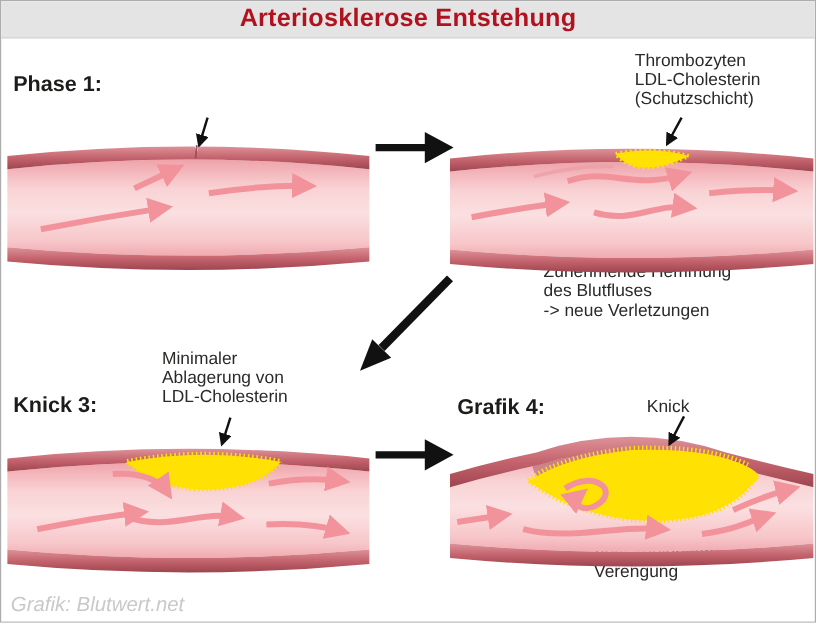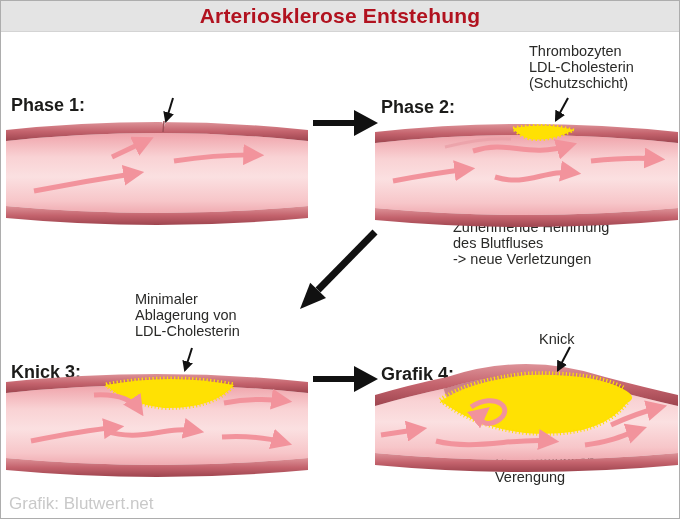--- a/index.html
+++ b/index.html
@@ -2,38 +2,37 @@
 <html><head>
 <meta charset="utf-8">
 <style>
   html,body{margin:0;padding:0;background:#fff;}
   .frame{position:relative;width:680px;height:519px;box-sizing:border-box;
          border:1px solid #adadad;background:#fff;overflow:hidden;
          font-family:"Liberation Sans",sans-serif;}
   .titlebar{position:absolute;left:0;top:0;width:100%;height:30px;background:#e4e4e4;
             border-bottom:1px solid #d4d4d4;display:flex;align-items:center;justify-content:center;}
   .title{color:#b1121f;font-size:21px;font-weight:bold;letter-spacing:.2px;}
-  .lbl{position:absolute;font-size:18px;font-weight:bold;color:#1c1c1a;margin-top:35px;}
+  .lbl{position:absolute;font-size:18px;font-weight:bold;color:#1c1c1a;}
   .ann{position:absolute;font-size:14.5px;line-height:16px;color:#2a2a28;white-space:pre-line;}
-  .credit{position:absolute;left:8px;top:493px;font-size:17px;color:#c9c9c9;}
+  .credit{position:absolute;left:8px;top:493px;font-size:17px;color:#c9c9c9;font-style:italic;}
   .art,.overlay{position:absolute;}
   .overlay{left:0;top:0;pointer-events:none;}
 </style>
 </head>
 <body>
 
 <div class="frame">
 
   <div class="titlebar">
     <span class="title">Arteriosklerose Entstehung</span>
   </div>
 
   <div class="lbl" style="left:10px;top:59px">Phase 1:</div>
 
-  <div class="lbl" style="left:380px;top:61px">Phase 2:</div>
   <div class="ann" style="left:528px;top:42px">Thrombozyten
 LDL-Cholesterin
 (Schutzschicht)</div>
   <div class="ann" style="left:452px;top:218px">Zunehmende Hemmung
 des Blutfluses
 -&gt; neue Verletzungen</div>
 
   <div class="ann" style="left:134px;top:290px">Minimaler
 Ablagerung von
 LDL-Cholesterin</div>

